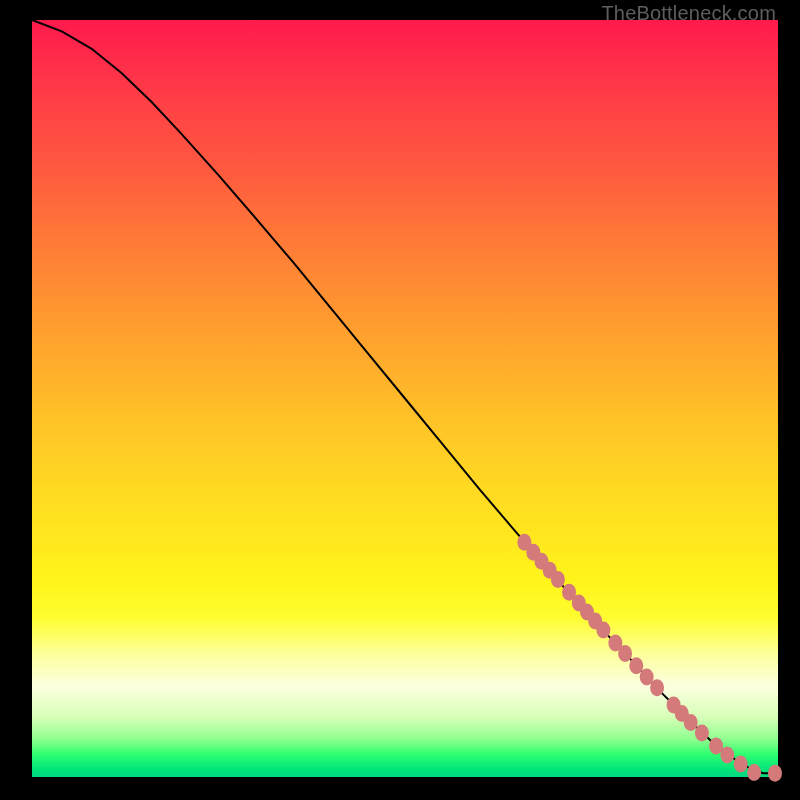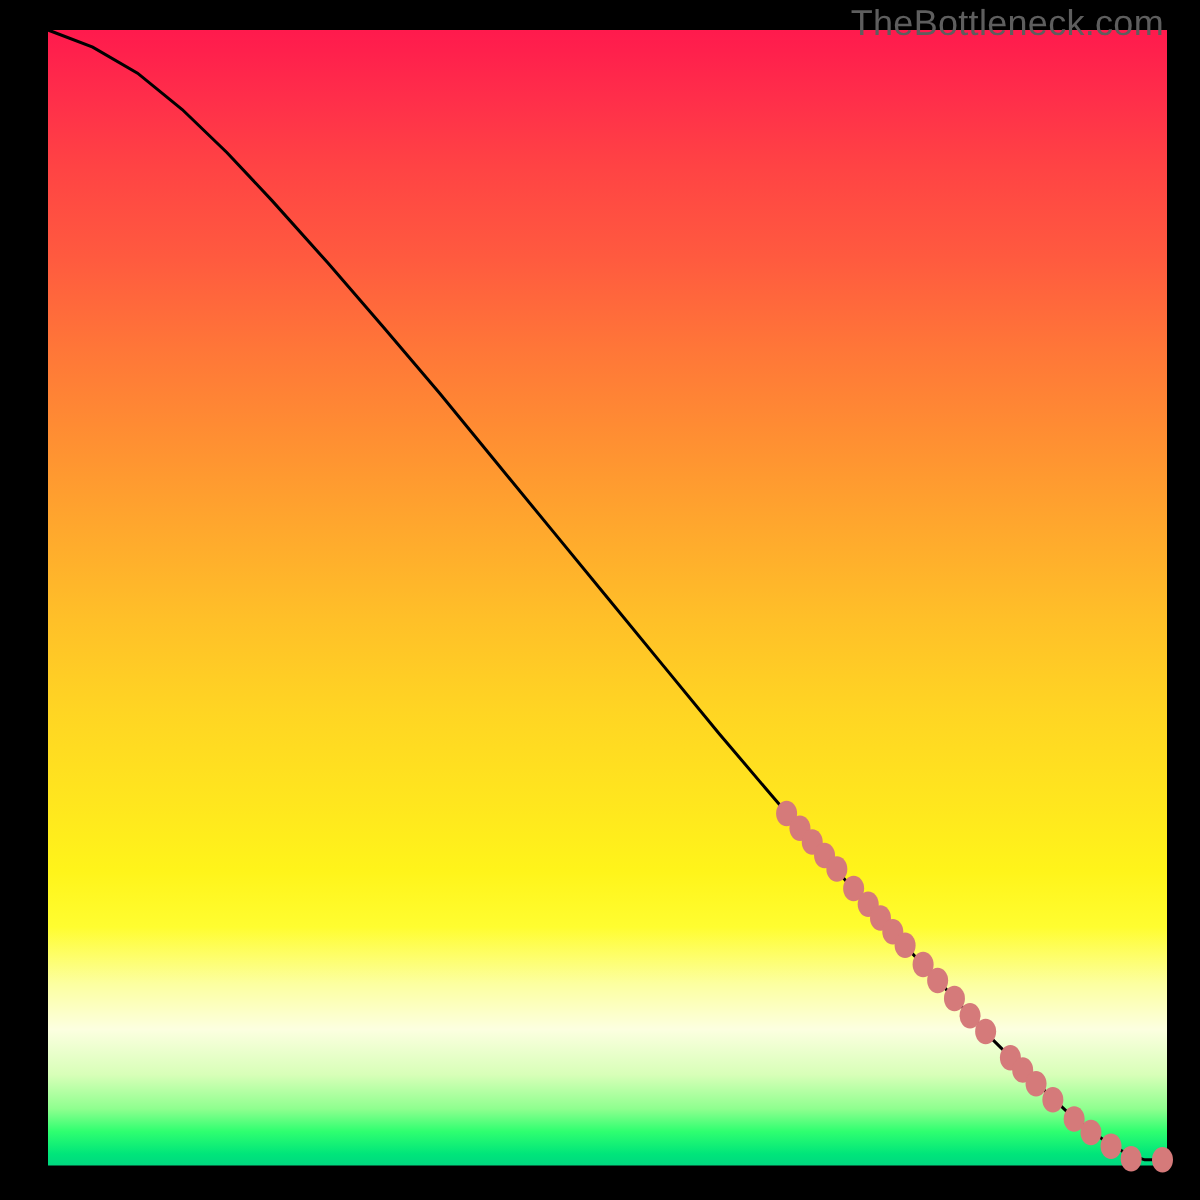--- a/index.html
+++ b/index.html
@@ -47,21 +47,21 @@
       #2fff70 97%,
       #00e57a 99%,
       #00d880 100%
     );
   }
   .watermark {
     position: absolute;
     top: 2px;
     right: 24px;
     color: #5e5e5e;
-    font-size: 24px;
+    font-size: 20px;
     font-weight: 500;
     letter-spacing: 0.2px;
     user-select: none;
   }
   svg.curve {
     position: absolute;
     left: 0;
     top: 0;
     width: 746px;
     height: 757px;

